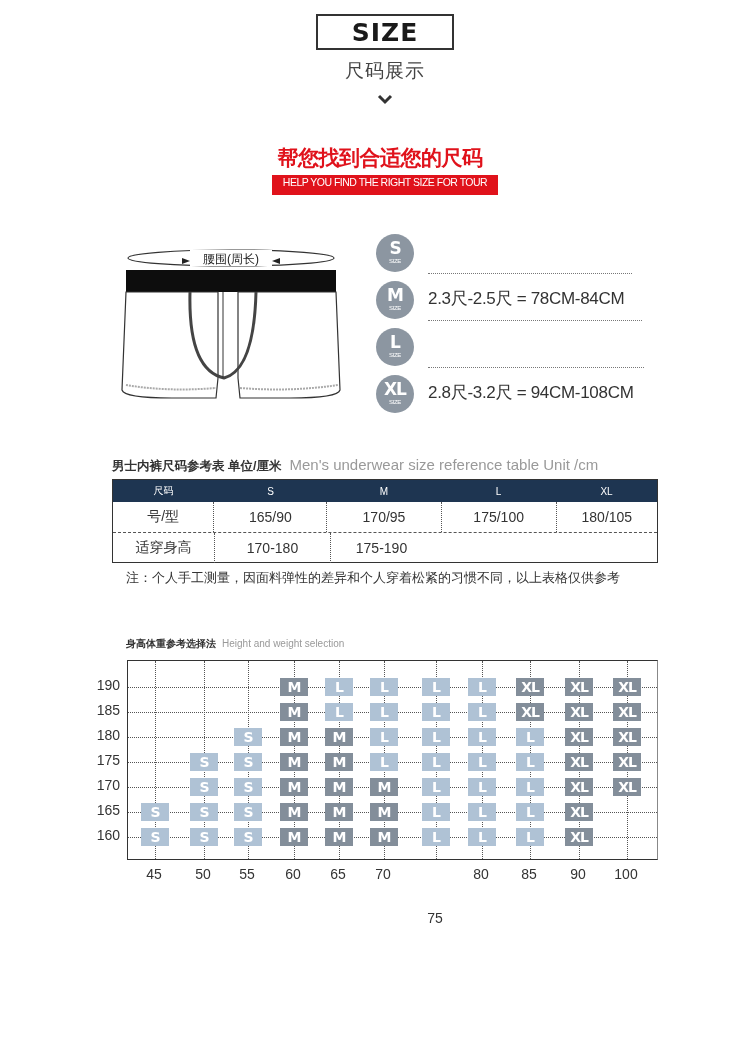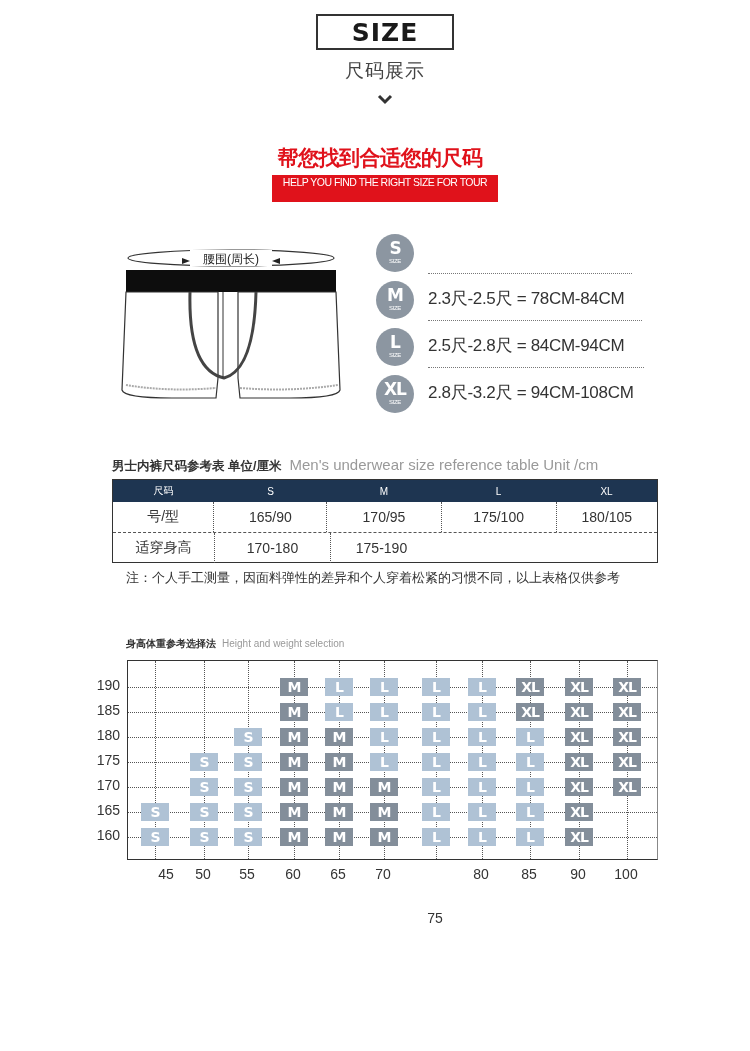--- a/index.html
+++ b/index.html
@@ -5,21 +5,21 @@
   html, body { margin:0; padding:0; background:#ffffff; }
   body { width:750px; height:1051px; position:relative; overflow:hidden; font-family:"Liberation Sans", sans-serif; color:#333; }
   .abs { position:absolute; }
 
   
   .size-box { left:316px; top:14px; width:138px; height:36px; border:2px solid #333; box-sizing:border-box; display:flex; align-items:center; justify-content:center; font-family:"DejaVu Sans", sans-serif; font-weight:bold; font-size:25px; color:#1a1a1a; letter-spacing:1px; }
   .size-sub { left:316px; top:58px; width:138px; text-align:center; font-size:19px; color:#444; letter-spacing:1px; }
   .chev { left:376px; top:92px; width:18px; height:14px; }
 
   .cn-title { left:250px; top:144px; width:260px; text-align:center; font-family:"DejaVu Sans", sans-serif; font-weight:bold; font-size:21px; color:#e0121b; letter-spacing:-0.5px; }
-  .en-banner { left:272px; top:175px; width:226px; height:27px; background:#e0121b; color:#fff; font-size:10.5px; line-height:14px; text-align:center; letter-spacing:-0.5px; white-space:nowrap; overflow:hidden; }
+  .en-banner { left:272px; top:175px; width:226px; height:20px; background:#e0121b; color:#fff; font-size:10.5px; line-height:14px; text-align:center; letter-spacing:-0.5px; white-space:nowrap; overflow:hidden; }
 
   
   .illus { left:112px; top:240px; width:236px; height:170px; }
 
   
   .size-row { left:376px; width:290px; height:40px; }
   .badge { position:absolute; left:0; top:0; width:38px; height:38px; border-radius:50%; background:#8c96a1; color:#fff; text-align:center; }
   .badge .big { display:block; font-family:"DejaVu Sans", sans-serif; font-weight:bold; font-size:17px; line-height:18px; margin-top:5px; letter-spacing:-1px; }
   .badge .small { display:block; font-size:6px; line-height:8px; letter-spacing:-0.3px; }
   .size-text { position:absolute; left:52px; top:6px; font-size:17px; color:#333; white-space:nowrap; letter-spacing:-0.3px; }
@@ -93,21 +93,20 @@
       <span class="small">SIZE</span>
   </div>
   <div class="size-text">2.3尺-2.5尺  =  78CM-84CM</div>
   <div class="dotline" style="top:39px; width:214px;"></div>
 </div>
 <div class="abs size-row" style="top:328px;">
   <div class="badge">
     <span class="big">L</span>
       <span class="small">SIZE</span>
   </div>
-  <div class="size-text">2.5尺-2.8尺  =  84CM-94CM</div>
   <div class="dotline" style="top:39px; width:216px;"></div>
 </div>
 <div class="abs size-row" style="top:375px;">
   <div class="badge">
     <span class="big">XL</span>
       <span class="small">SIZE</span>
   </div>
   <div class="size-text">2.8尺-3.2尺  =  94CM-108CM</div>
 </div>
 
@@ -226,21 +225,21 @@
     <div class="chip XL" style="left: 437px; top: 167px;">XL</div>
   </div>
 <div id="axis-labels">
     <div class="ytick abs" style="left: 80px; top: 677px;">190</div>
     <div class="ytick abs" style="left: 80px; top: 702px;">185</div>
     <div class="ytick abs" style="left: 80px; top: 727px;">180</div>
     <div class="ytick abs" style="left: 80px; top: 752px;">175</div>
     <div class="ytick abs" style="left: 80px; top: 777px;">170</div>
     <div class="ytick abs" style="left: 80px; top: 802px;">165</div>
     <div class="ytick abs" style="left: 80px; top: 827px;">160</div>
-    <div class="xtick" style="left: 146px;">45</div>
+    <div class="xtick" style="left: 134px;">45</div>
     <div class="xtick" style="left: 183px;">50</div>
     <div class="xtick" style="left: 227px;">55</div>
     <div class="xtick" style="left: 273px;">60</div>
     <div class="xtick" style="left: 318px;">65</div>
     <div class="xtick" style="left: 363px;">70</div>
     <div class="xtick" style="left: 415px; margin-top: 44px;">75</div>
     <div class="xtick" style="left: 461px;">80</div>
     <div class="xtick" style="left: 509px;">85</div>
     <div class="xtick" style="left: 558px;">90</div>
     <div class="xtick" style="left: 606px;">100</div>

